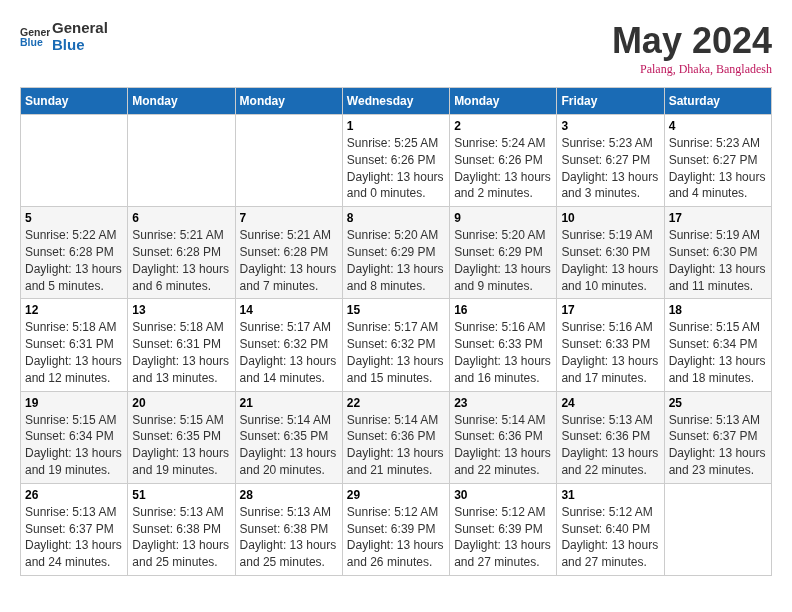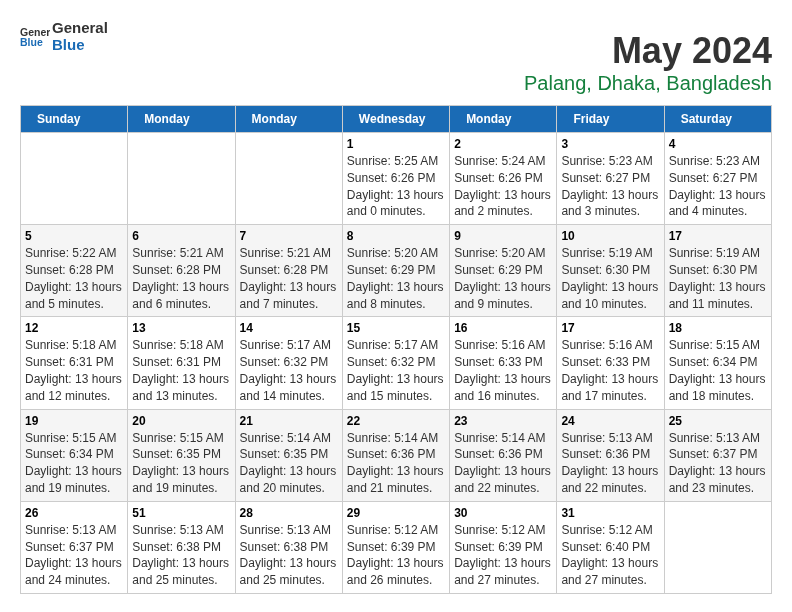--- a/index.html
+++ b/index.html
@@ -25,35 +25,35 @@
       height: 30px;
       margin-right: 2px;
     }
     .title-block {
       text-align: right;
     }
     .month-title {
       font-size: 36px;
       font-weight: bold;
       color: #333;
-      margin-top: 10px;
     }
     .location {
-      font-size: 20px;
-      color: #15803d;
+      font-size: 12px;
+      color: #be185d;
+      font-family: Liberation Serif, serif;
     }
     table {
       width: 100%;
       border-collapse: collapse;
       font-size: 11px;
     }
     thead tr th {
       background: #1a6bb5;
       color: #fff;
-      padding: 6px 16px;
+      padding: 6px 4px;
       text-align: left;
       font-size: 12px;
       font-weight: bold;
       border: 1px solid #ccc;
     }
     tbody tr td {
       border: 1px solid #ccc;
       vertical-align: top;
       padding: 4px;
       min-height: 70px;

